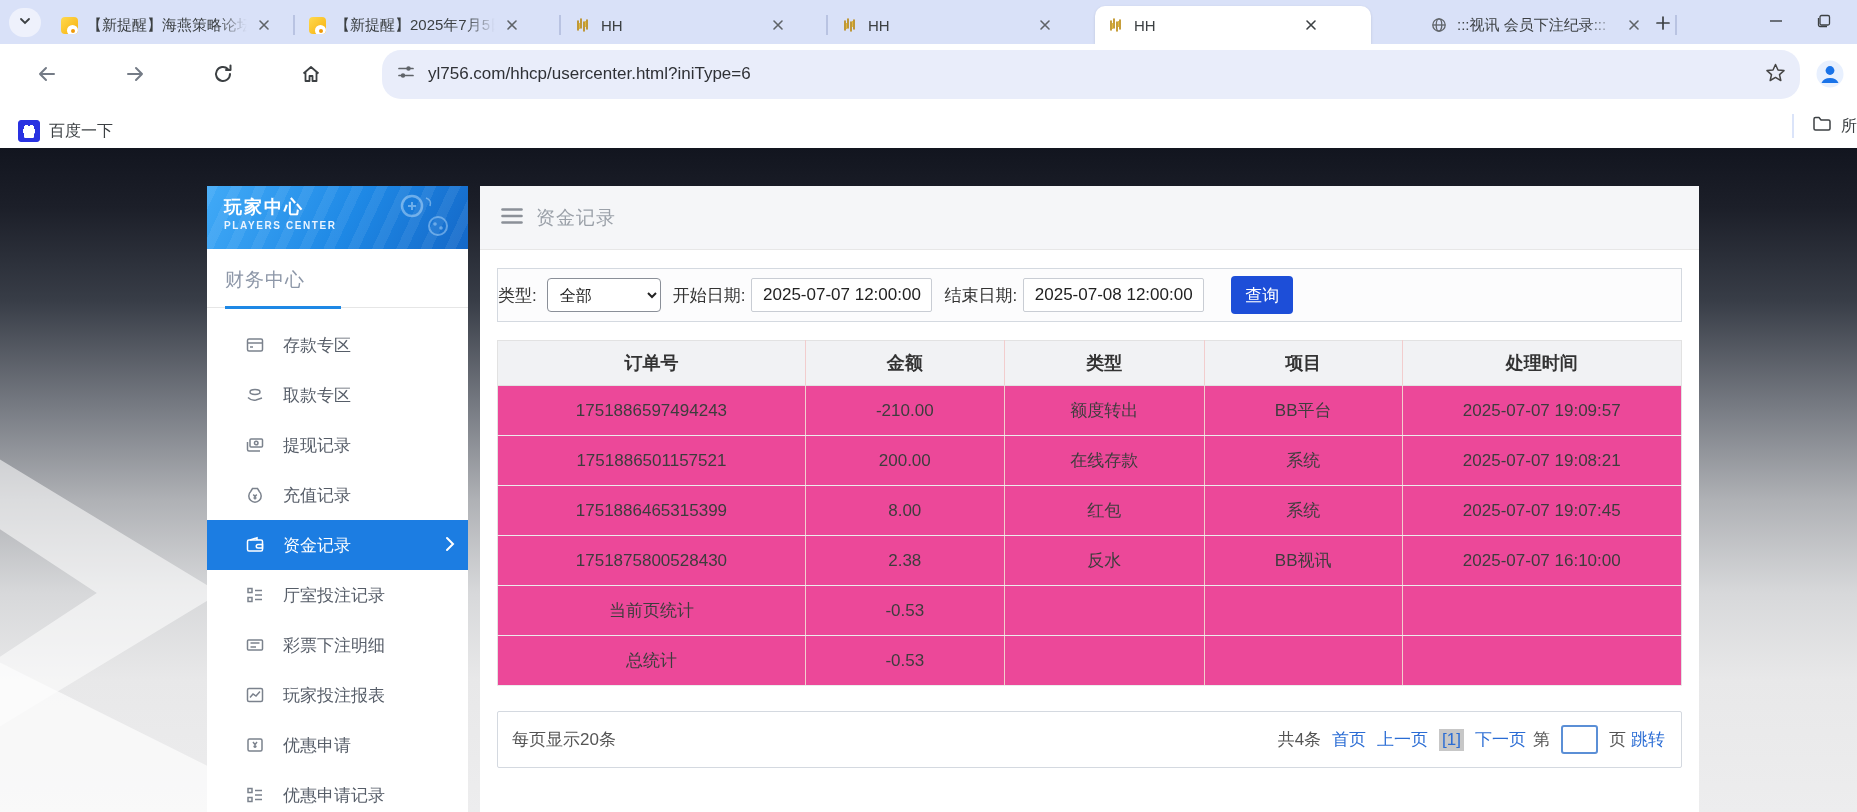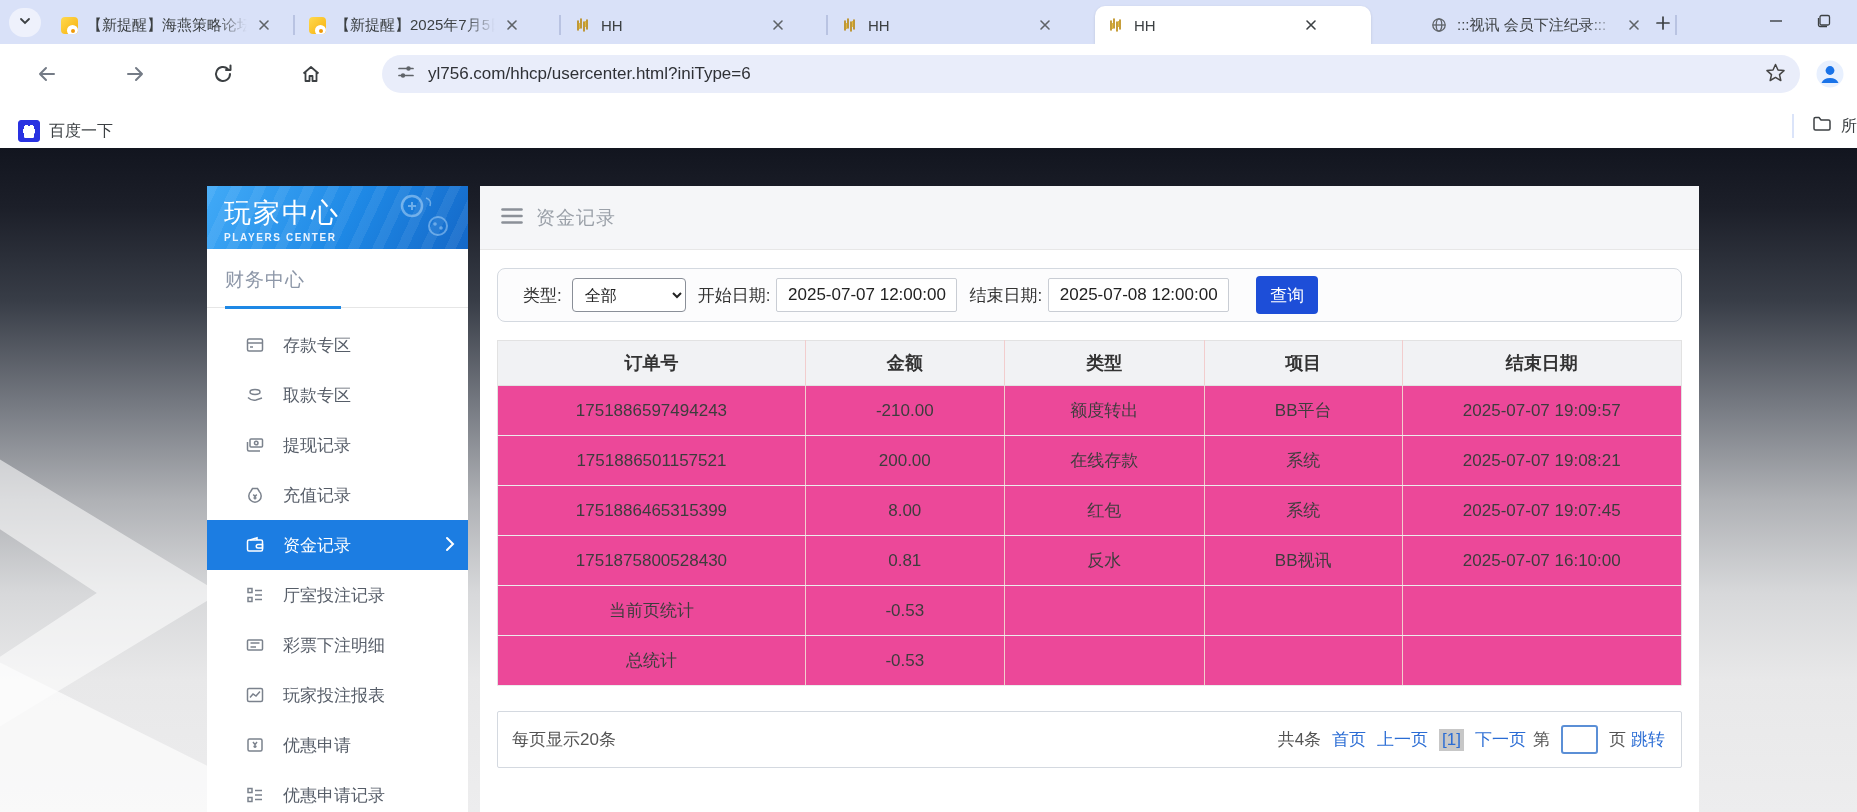--- a/index.html
+++ b/index.html
@@ -25,21 +25,21 @@
   .fav-forum::before { content:""; position:absolute; right:3px; bottom:1px; width:4px; height:4px; border-radius:50%; background:#f09a0a; z-index:2; }
   .newtab-btn { position:absolute; left:1648px; top:8px; width:30px; height:30px; border-radius:50%;
     display:flex; align-items:center; justify-content:center; }
   .win-btn { position:absolute; top:0; width:48px; height:42px; display:flex; align-items:center; justify-content:center; }
 
   
   .toolbar { position:absolute; left:0; top:44px; width:1857px; height:60px; background:#ffffff;
     display:flex; align-items:center; }
   .nav-icon { width:34px; height:34px; display:flex; align-items:center; justify-content:center; border-radius:50%; flex:0 0 auto; }
   .nav-icon.i1 { margin-left:30px; } .nav-icon { margin-right:54px; }
-  .urlbar { flex:1; height:38px; margin-right:6px; background:#e9edfa; border-radius:19px;
+  .urlbar { flex:1; height:49px; margin-right:6px; background:#e9edfa; border-radius:19px;
     display:flex; align-items:center; padding:0 14px; }
   .url-text { flex:1; margin-left:12px; font-size:17px; color:#2f3136; white-space:nowrap; overflow:hidden; }
   .avatar-btn { width:28px; height:28px; margin:0 13px 0 10px; flex:0 0 auto; }
 
   
   .bookmarks { position:absolute; left:0; top:104px; width:1857px; height:44px; background:#ffffff;
     display:flex; align-items:center; }
   .bm-item { display:flex; align-items:center; margin-left:18px;margin-top:10px; }
   .bm-baidu { width:22px; height:22px; border-radius:3px; background:#2932e1; position:relative; margin-right:9px; flex:0 0 auto; border:1px solid #2932e1;}
   .bm-baidu::after{ content:""; position:absolute; left:4px; top:3px; width:12px; height:14px;
@@ -59,43 +59,43 @@
   .deco-chevron { position:absolute; left:0; top:300px; width:220px; height:290px;
     background:rgba(255,255,255,.55); clip-path:polygon(0 4%,100% 50%,0 96%,0 72%,44% 50%,0 28%); }
   .deco-wedge { position:absolute; left:0; bottom:0; width:300px; height:170px;
     background:rgba(252,252,252,.75); clip-path:polygon(0 100%,0 12%,100% 100%); }
 
   
   .sidebar { position:absolute; left:207px; top:38px; width:261px; height:626px; background:#ffffff; overflow:hidden; }
   .sb-header { position:relative; height:63px; background:linear-gradient(120deg,#41aaf7 0%,#1e88e5 55%,#1468c8 100%); padding:9px 0 0 17px; overflow:hidden; }
   .sb-header::before { content:""; position:absolute; inset:0;
     background:repeating-linear-gradient(115deg, rgba(255,255,255,.07) 0 10px, transparent 10px 22px); }
-  .sb-title { position:relative; font-size:27px; font-weight:normal; color:#ffffff; letter-spacing:2px; }
+  .sb-title { position:relative; font-size:18px; font-weight:bold; color:#ffffff; letter-spacing:2px; }
   .sb-subtitle { position:relative; font-size:10px; color:#eaf4ff; letter-spacing:1.6px; margin-top:1px; font-weight:bold;}
   .sb-gamepad { position:absolute; right:14px; top:8px; opacity:.45; }
   .sb-section-label { margin:18px 0 0 18px; font-size:19px; color:#8d97a8; letter-spacing:1px; }
   .sb-divider { position:relative; margin-top:14px; height:1px; background:#e6e6e6; }
   .sb-divider::after { content:""; position:absolute; left:18px; top:-1px; width:116px; height:3px; background:#1e88e5; }
   .sb-items { margin-top:12px; }
   .sb-item { position:relative; height:50px; display:flex; align-items:center; padding-left:37px; color:#565d68; cursor:default; }
   .sb-item .sb-icon { width:22px; height:22px; margin-right:17px; color:#7b828d; display:flex; align-items:center; justify-content:center; }
   .sb-item .sb-label { font-size:17px; }
   .sb-item.active { background:#1c7de2; color:#ffffff; }
   .sb-item.active .sb-icon { color:#ffffff; }
   .sb-item.active .sb-chev { position:absolute; right:13px; top:16px; }
 
   
   .main { position:absolute; left:480px; top:38px; width:1219px; height:626px; background:#ffffff; overflow:hidden; }
   .main-header { height:64px; background:#f5f6f8; border-bottom:1px solid #e7e7e7;
     display:flex; align-items:center; padding-left:21px; }
   .main-title { font-size:19px; color:#9ba1a9; margin-left:13px; letter-spacing:1px; }
   .main-body { padding:18px 17px 0 17px; }
 
-  .filterbox { height:54px; border:1px solid #d4d9e0; border-radius:8px; background:#fcfcfd;
-    display:flex; align-items:center; padding-left:25px; }
+  .filterbox { height:54px; border:1px solid #d4d9e0; border-radius:0; background:#fcfcfd;
+    display:flex; align-items:center; padding-left:0; }
   .f-label { font-size:17px; color:#333; white-space:nowrap; }
   .f-select { width:114px; height:34px; margin:0 12px 0 10px; font-size:16px; color:#222;
     border:1px solid #8a8f98; border-radius:4px; background:#fff; padding-left:8px;
     font-family:"Liberation Sans","DejaVu Sans",sans-serif; }
   .f-input { width:181px; height:34px; margin:0 12px 0 6px; font-size:17px; color:#222; text-align:center;
     border:1px solid #c9cdd4; border-radius:2px; background:#fff; font-family:"Liberation Sans","DejaVu Sans",sans-serif; }
   .f-btn { width:62px; height:38px; margin-left:15px; background:#1d4ed8; color:#fff; font-size:17px;
     border:none; border-radius:4px; cursor:pointer; font-family:"Liberation Sans","DejaVu Sans",sans-serif; }
 
   table.records { width:100%; margin-top:18px; border-collapse:collapse; table-layout:fixed;
@@ -490,21 +490,21 @@
               <col style="width:16.9%">
               <col style="width:16.7%">
               <col style="width:23.6%">
           </colgroup>
           <thead>
             <tr>
               <th>订单号</th>
               <th>金额</th>
               <th>类型</th>
               <th>项目</th>
-              <th>结束日期</th>
+              <th>处理时间</th>
             </tr>
           </thead>
           <tbody>
             <tr>
               <td>1751886597494243</td>
               <td>-210.00</td>
               <td>额度转出</td>
               <td>BB平台</td>
               <td>2025-07-07 19:09:57</td>
             </tr>
@@ -517,21 +517,21 @@
             </tr>
             <tr>
               <td>1751886465315399</td>
               <td>8.00</td>
               <td>红包</td>
               <td>系统</td>
               <td>2025-07-07 19:07:45</td>
             </tr>
             <tr>
               <td>1751875800528430</td>
-              <td>0.81</td>
+              <td>2.38</td>
               <td>反水</td>
               <td>BB视讯</td>
               <td>2025-07-07 16:10:00</td>
             </tr>
             <tr>
               <td>当前页统计</td>
               <td>-0.53</td>
               <td></td>
               <td></td>
               <td></td>

